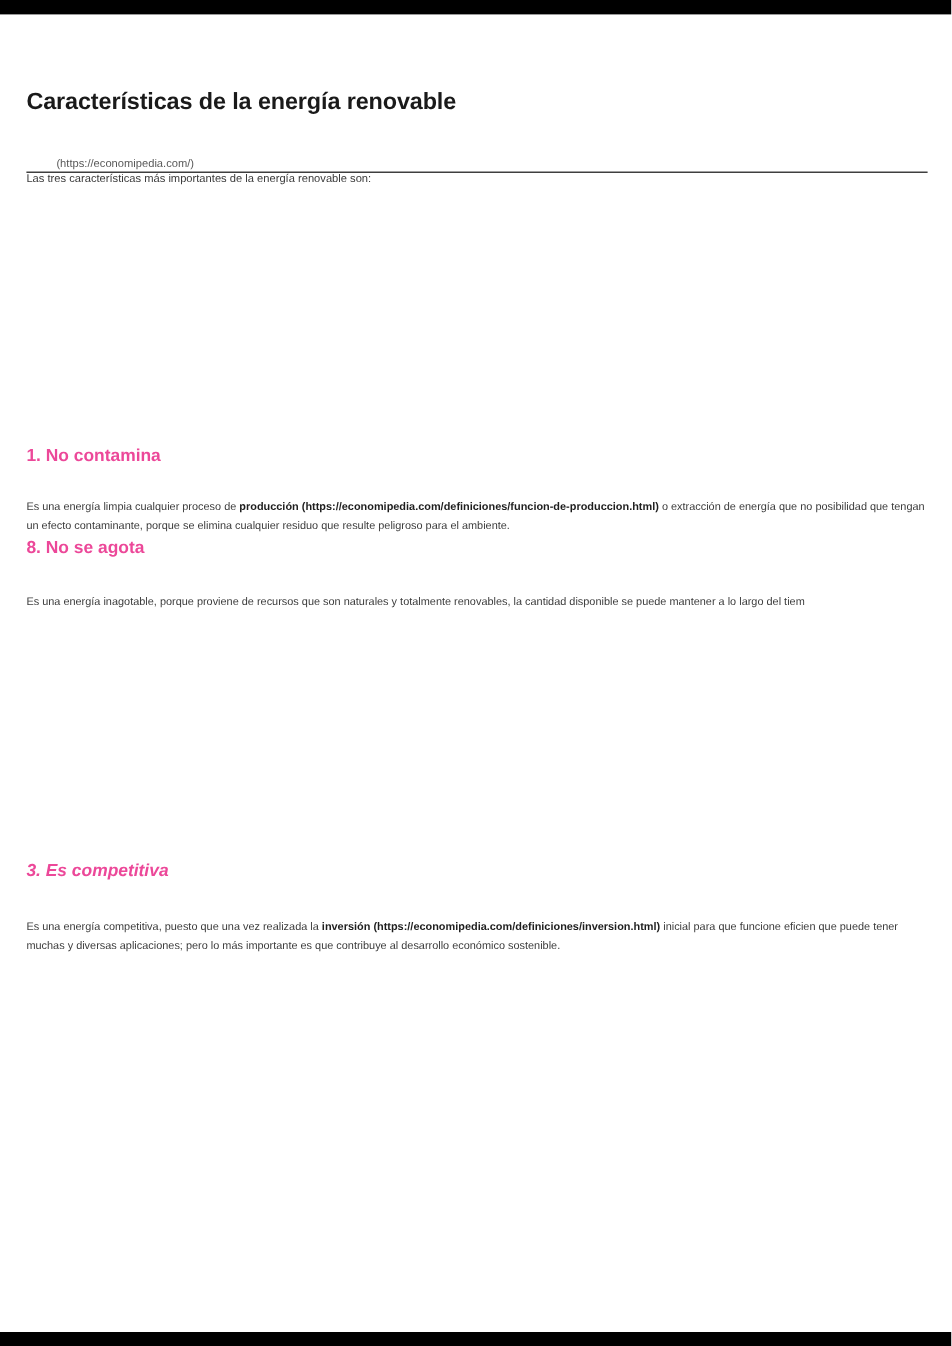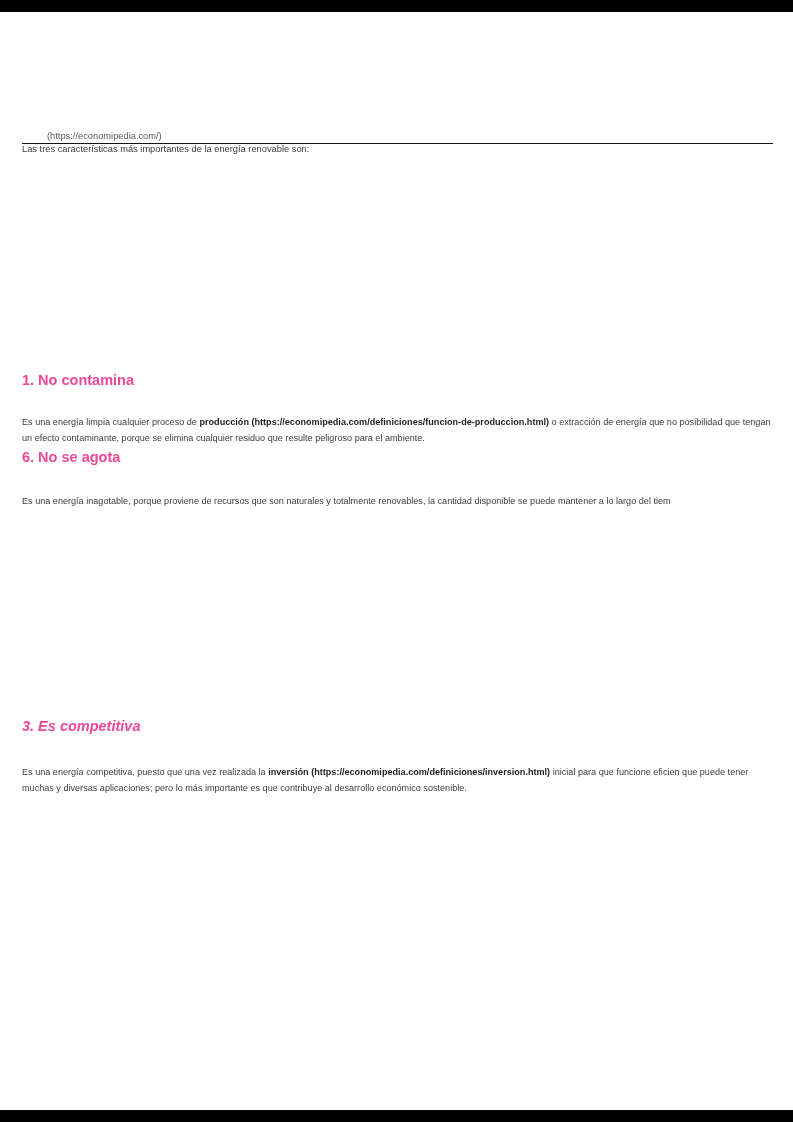--- a/index.html
+++ b/index.html
@@ -149,32 +149,33 @@
 </style>
 </head>
 <body>
 
 <div class="page">
 
   <div class="top-bar"></div>
 
   <div class="content">
 
+    <div class="doc-title">Características de la energía renovable</div>
 
 
     <div class="intro-line">Las tres características más importantes de la energía renovable son:</div>
 
     <div class="link-overlay">(https://economipedia.com/)</div>
 
     <div class="hrule"></div>
 
     <h2 class="section-heading" id="h1">1. No contamina</h2>
     <p class="section-body" id="b1"><span>Es una energía limpia cualquier proceso de </span><b>producción (https://economipedia.com/definiciones/funcion-de-produccion.html)</b><span> o extracción de energía que no posibilidad que tengan un efecto contaminante, porque se elimina cualquier residuo que resulte peligroso para el ambiente.</span></p>
 
-    <h2 class="section-heading" id="h2">6. No se agota</h2>
+    <h2 class="section-heading" id="h2">8. No se agota</h2>
     <p class="section-body nowrap" id="b2">Es una energía inagotable, porque proviene de recursos que son naturales y totalmente renovables, la cantidad disponible se puede mantener a lo largo del tiem</p>
 
     <h2 class="section-heading" id="h3">3. Es competitiva</h2>
     <p class="section-body" id="b3"><span>Es una energía competitiva, puesto que una vez realizada la </span><b>inversión (https://economipedia.com/definiciones/inversion.html)</b><span> inicial para que funcione eficien que puede tener muchas y diversas aplicaciones; pero lo más importante es que contribuye al desarrollo económico sostenible.</span></p>
 
   </div>
 
   <div class="bottom-bar"></div>
 
 </div>

